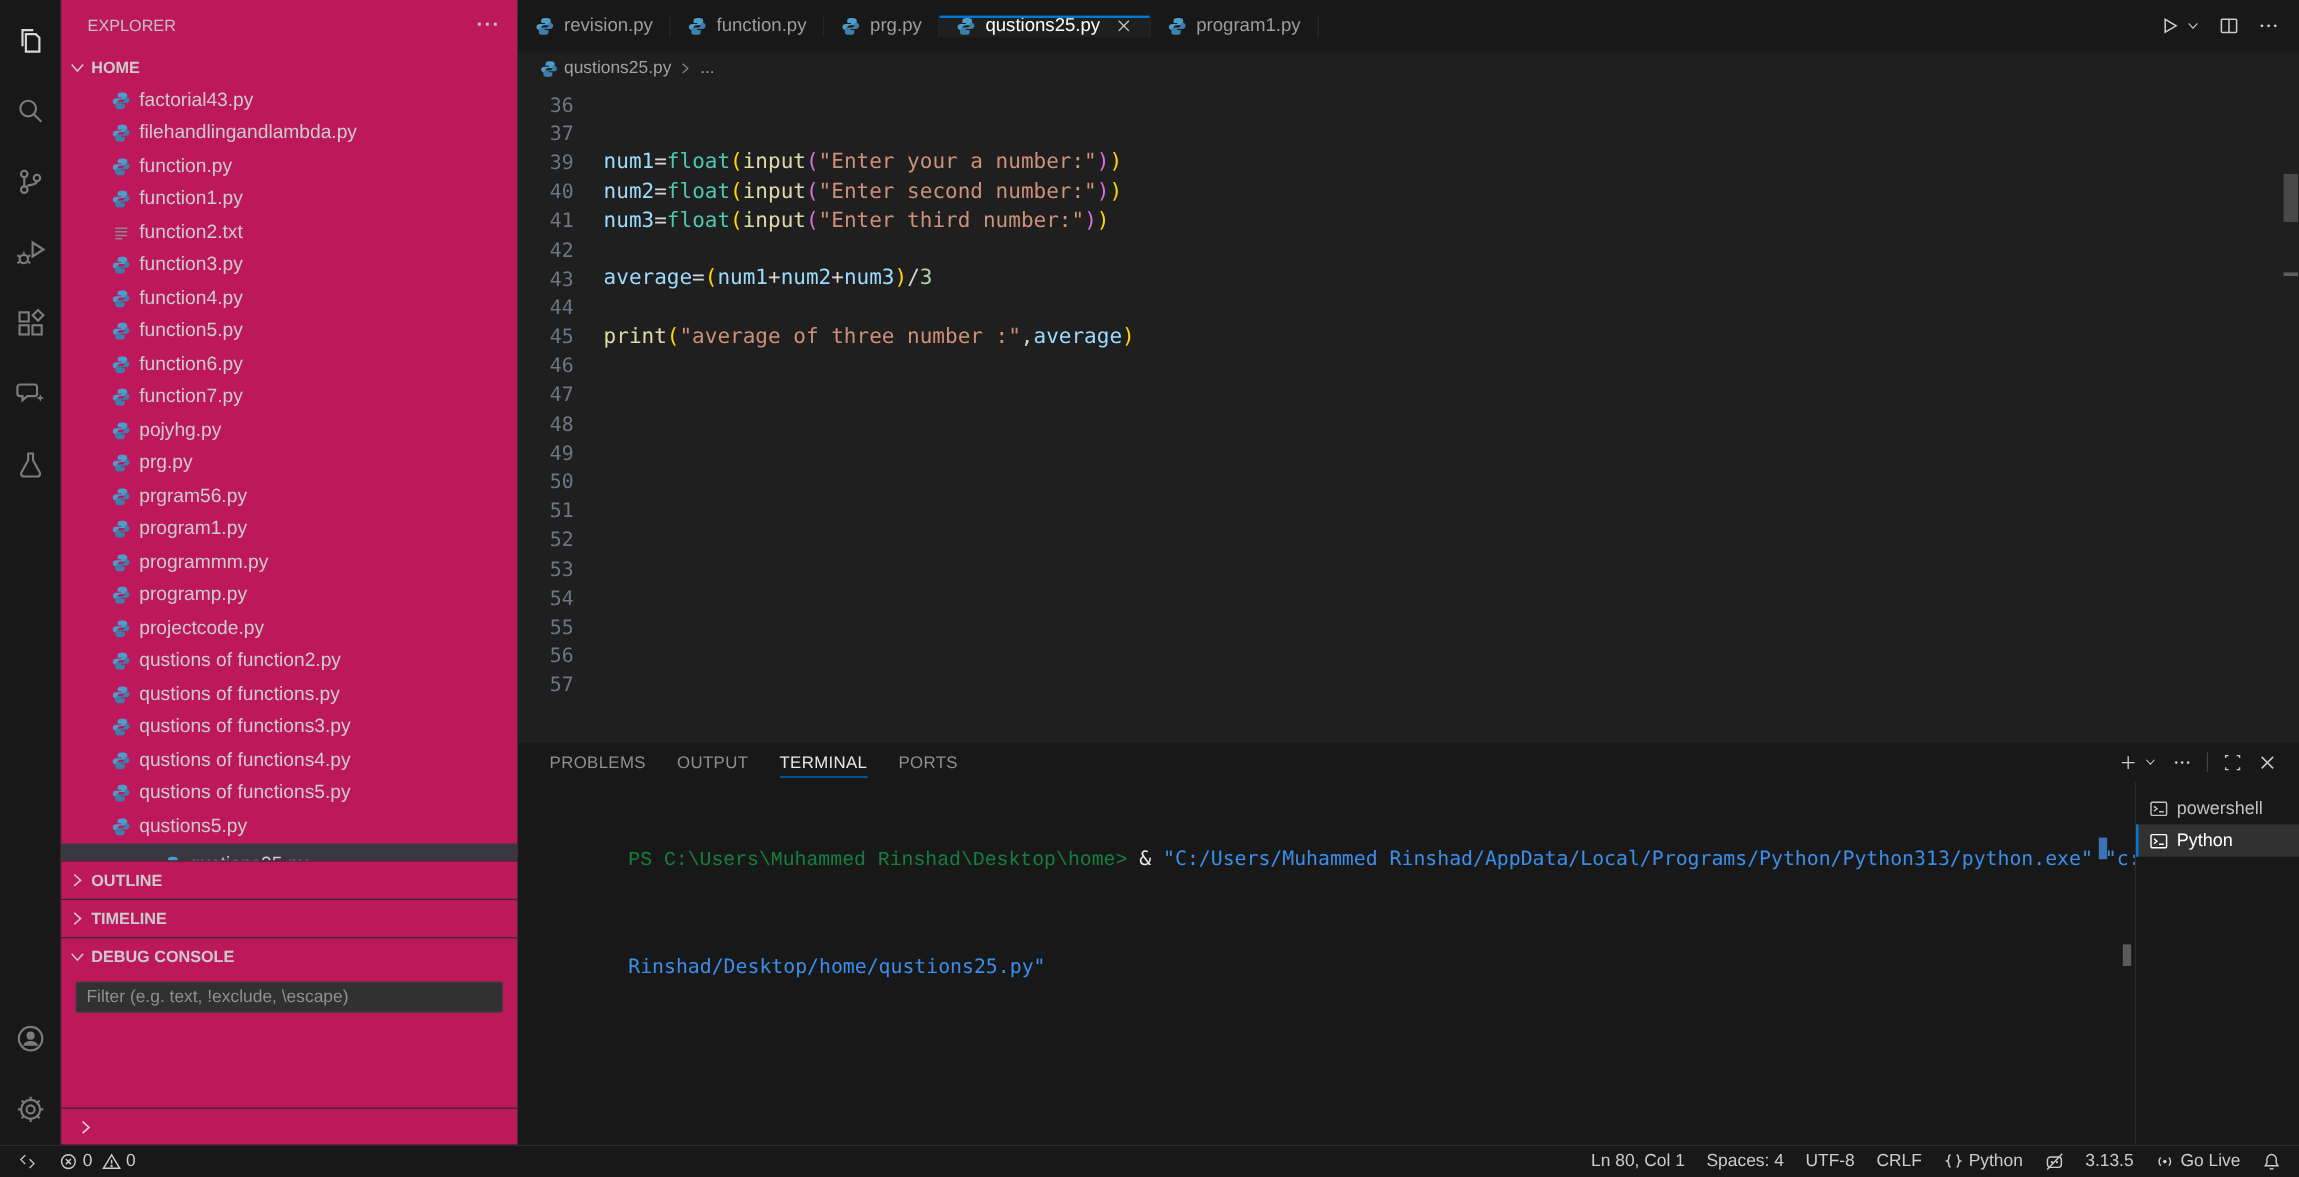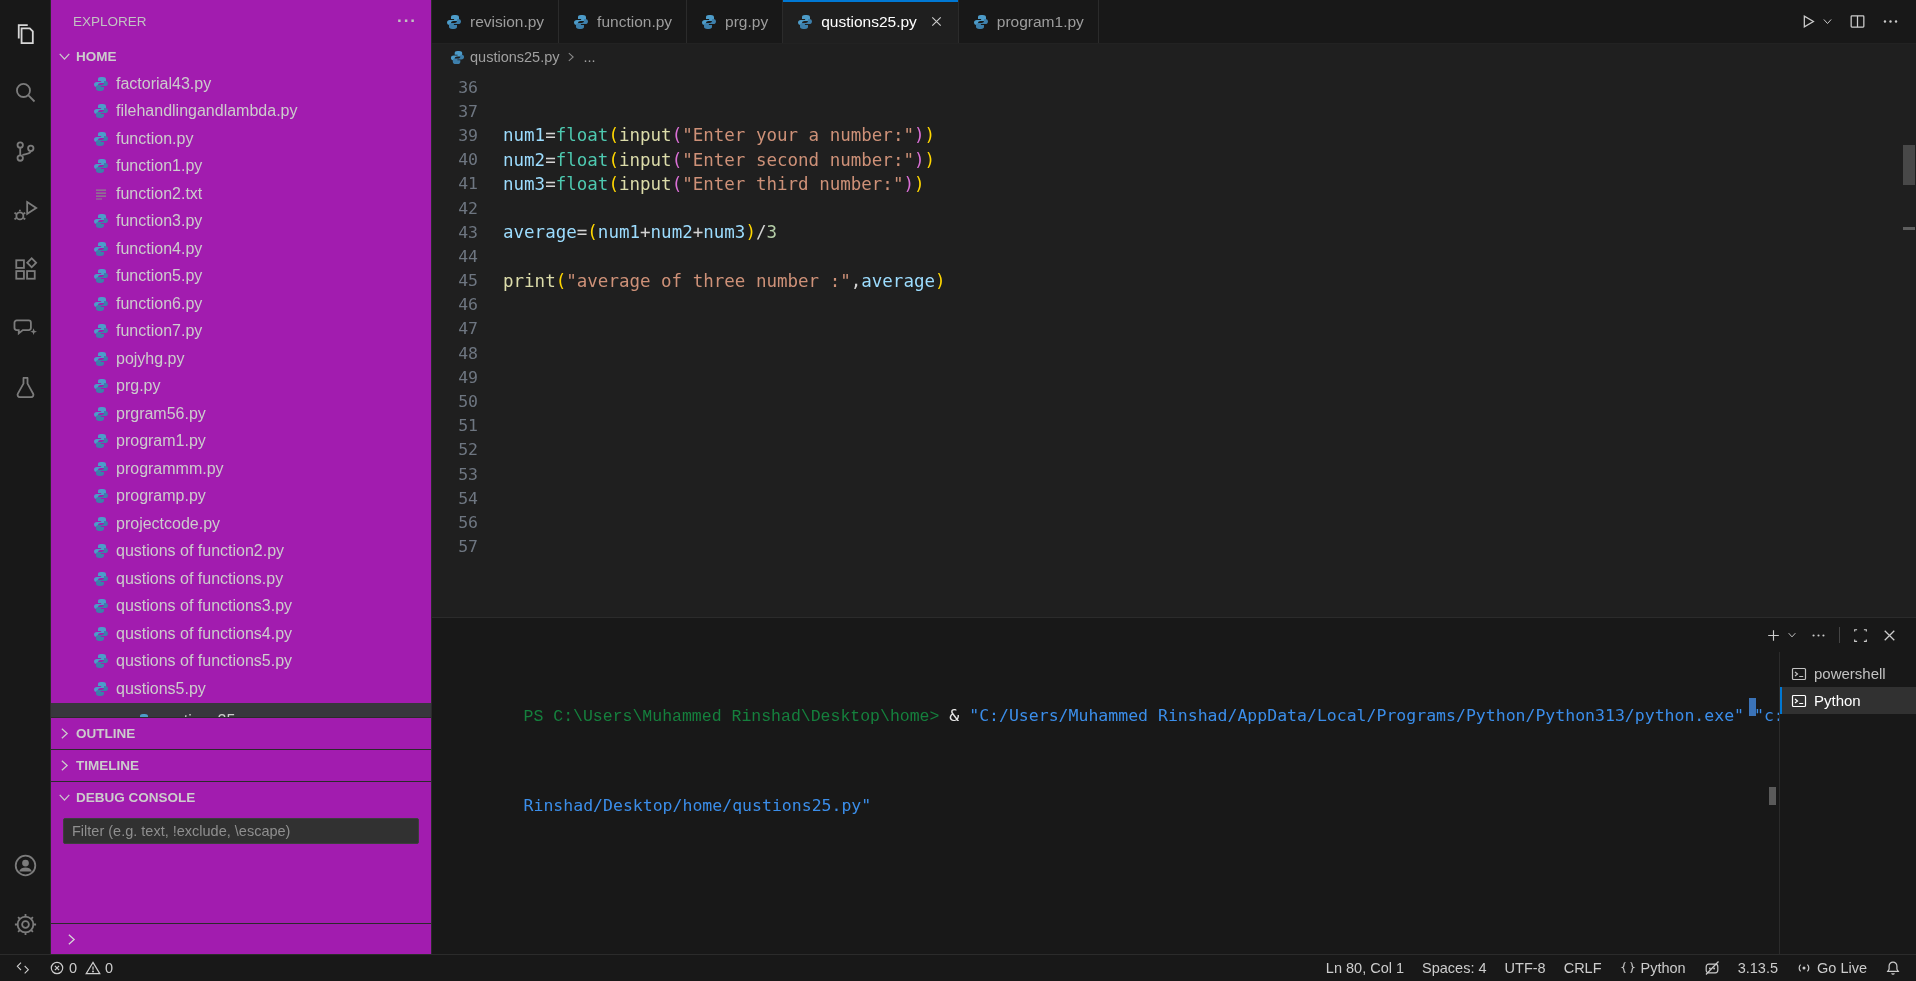--- a/index.html
+++ b/index.html
@@ -25,21 +25,21 @@
   .activity-spacer { flex: 1; }
   .activity-item {
     height: 59px; display: flex; align-items: center; justify-content: center;
     color: #7c7c7c; cursor: pointer;
   }
   .activity-item.active { color: #d7d7d7; }
   .activity-item .icon { width: 27px; height: 27px; }
 
   
   .sidebar {
-    width: 381px; background: #a21caf; border-right: 1px solid #2b2b2b;
+    width: 381px; background: #be185d; border-right: 1px solid #2b2b2b;
     display: flex; flex-direction: column; min-height: 0;
   }
   .sidebar-title {
     height: 42px; display: flex; align-items: center;
     padding: 0 14px 0 22px; color: #c2c2c2; font-size: 13.5px;
   }
   .sidebar-title .grow { flex: 1; }
   .more-dots { color: #c2c2c2; font-weight: bold; font-size: 17px; letter-spacing: 1px; cursor: pointer; }
   .pane-header {
     height: 28px; display: flex; align-items: center; gap: 3px;
@@ -71,21 +71,21 @@
   .debug-grow { flex: 1; }
   .repl-row {
     border-top: 1px solid #2b2b2b; height: 31px; display: flex; align-items: center;
     padding-left: 12px;
   }
   .repl-row .icon { width: 17px; height: 17px; color: #d7d7d7; }
 
   
   .editor-part { flex: 1; display: flex; flex-direction: column; min-width: 0; background: #1f1f1f; }
   .tabs-row { height: 44px; background: #181818; display: flex; border-bottom: 1px solid #222222; }
-  .tabs { display: flex; }
+  .tabs { display: flex; align-items: center; }
   .tab {
     display: flex; align-items: center; gap: 8px; padding: 0 14px;
     border-right: 1px solid #2b2b2b; color: #9d9d9d; font-size: 15.5px;
     cursor: pointer; position: relative; background: #181818;
   }
   .tab .icon { width: 16px; height: 16px; }
   .tab.active { background: #1f1f1f; color: #ffffff; }
   .tab.active::before {
     content: ""; position: absolute; top: 0; left: 0; right: 0; height: 2px; background: #0078d4;
   }
@@ -702,36 +702,46 @@
      </div>
             <div class="code-line">
        <span class="ln">53</span>
        <span class="code"></span>
      </div>
             <div class="code-line">
        <span class="ln">54</span>
        <span class="code"></span>
      </div>
             <div class="code-line">
+       <span class="ln">55</span>
+       <span class="code"></span>
+     </div>
+            <div class="code-line">
        <span class="ln">56</span>
        <span class="code"></span>
      </div>
             <div class="code-line">
        <span class="ln">57</span>
        <span class="code"></span>
      </div>
           </div>
         <div class="editor-scrollbar">
           <div class="thumb"></div>
           <div class="mark"></div>
         </div>
       </div>
 
       <div class="panel">
         <div class="panel-header">
+          <div class="panel-tabs" id="panel-tabs">
+              <div class="panel-tab">PROBLEMS</div>
+              <div class="panel-tab">OUTPUT</div>
+              <div class="panel-tab active">TERMINAL</div>
+              <div class="panel-tab">PORTS</div>
+            </div>
           <div class="panel-grow"></div>
           <div class="panel-actions" id="panel-actions">
               <span class="icon">
                 <svg xmlns="http://www.w3.org/2000/svg" viewBox="0 0 24 24" fill="none" stroke="currentColor" stroke-width="1.6">
                   <path d="M12 4.5v15M4.5 12h15"></path>
                 </svg>
               </span>
               <span class="icon small">
                 <svg xmlns="http://www.w3.org/2000/svg" viewBox="0 0 16 16" fill="none" stroke="currentColor" stroke-width="1.2">
                   <path d="M3.5 5.5L8 10.5l4.5-5"></path>

